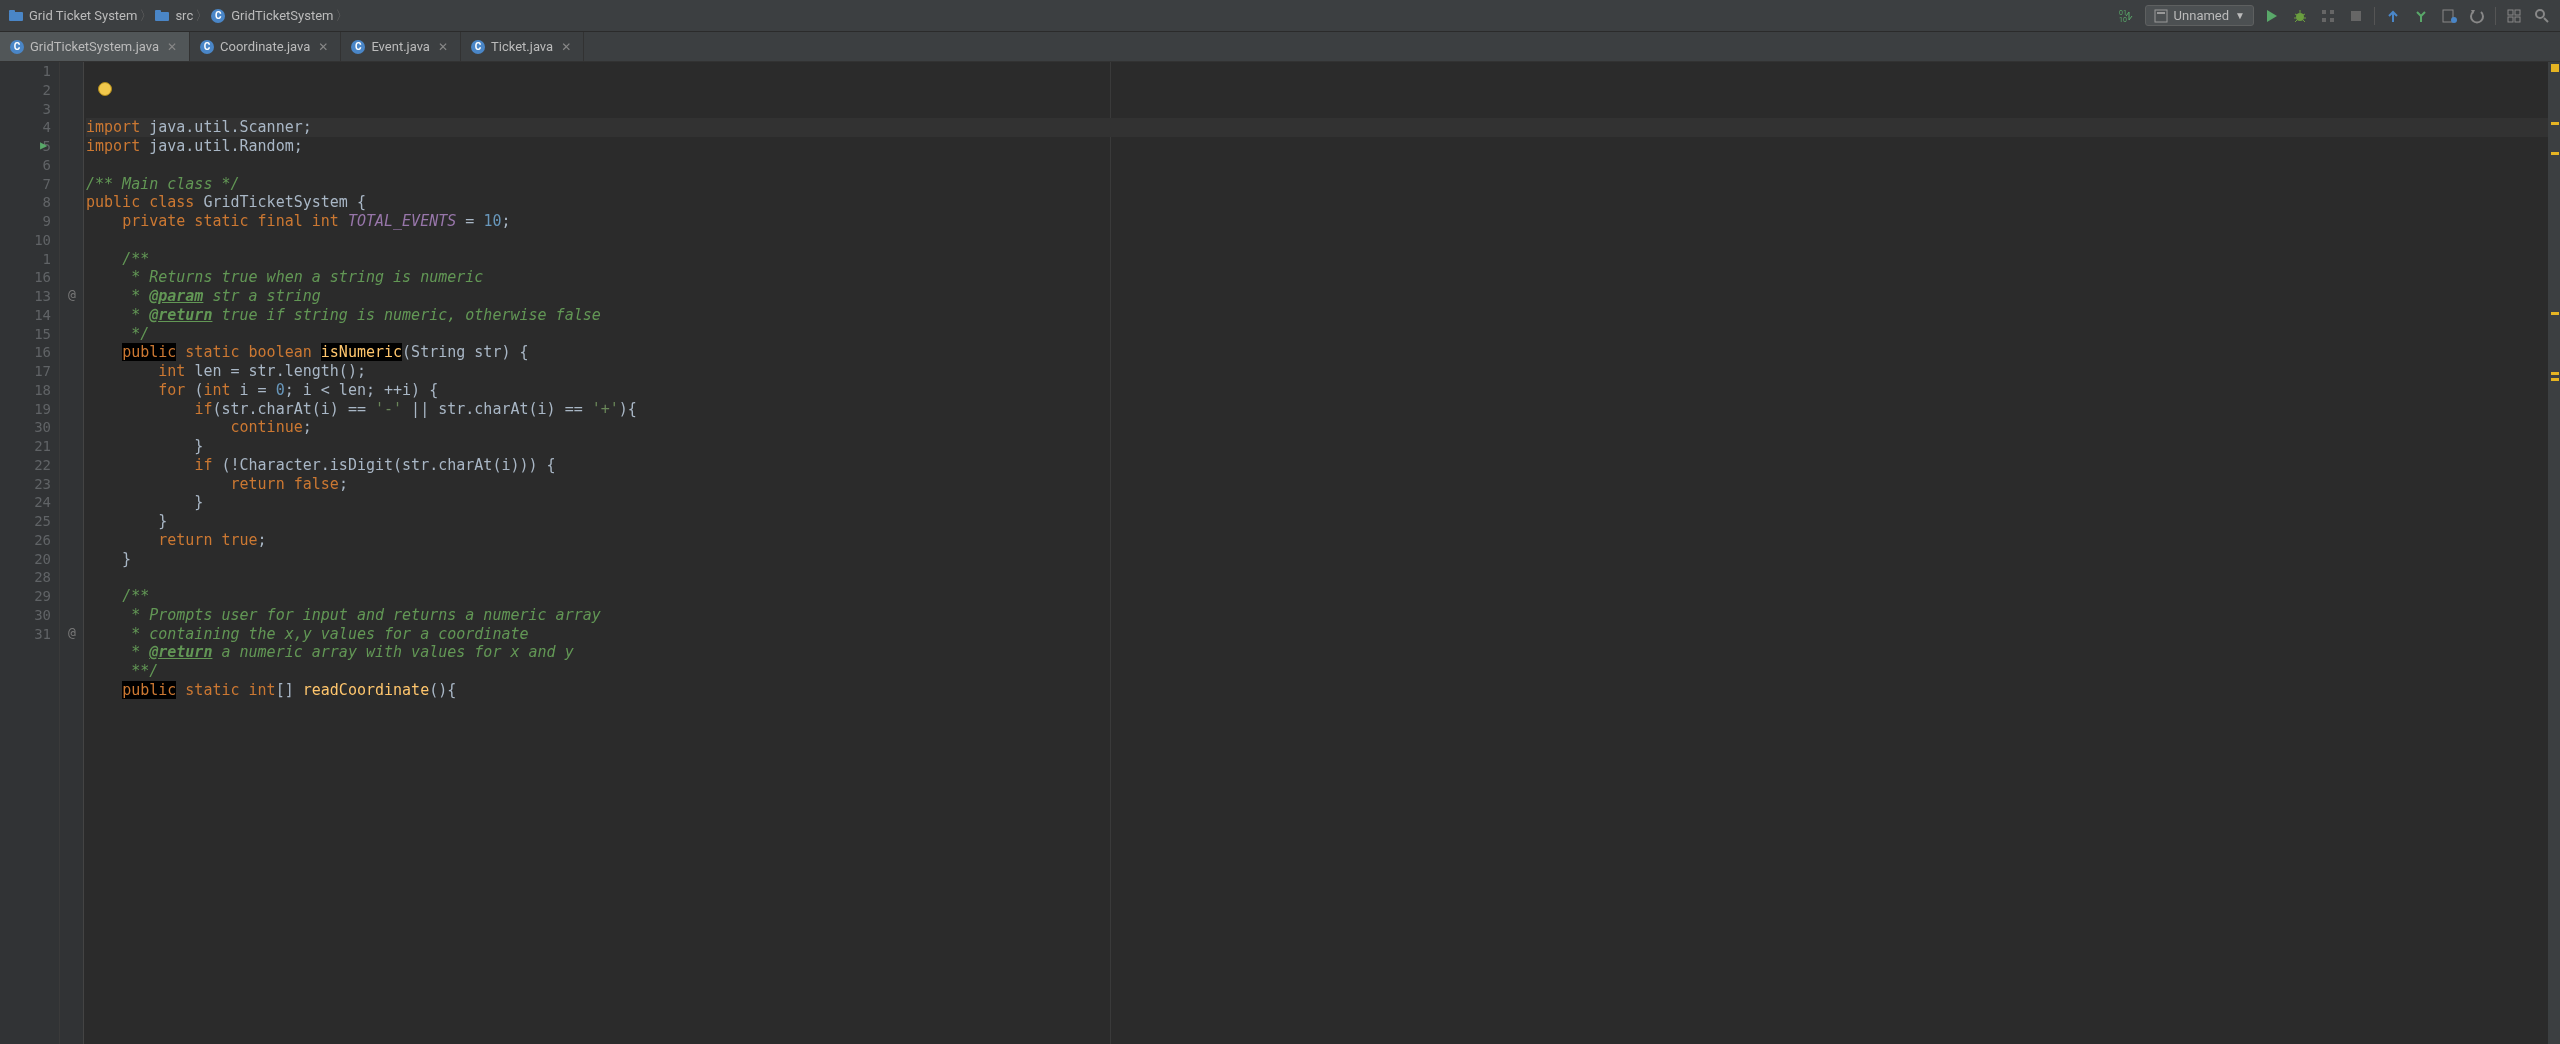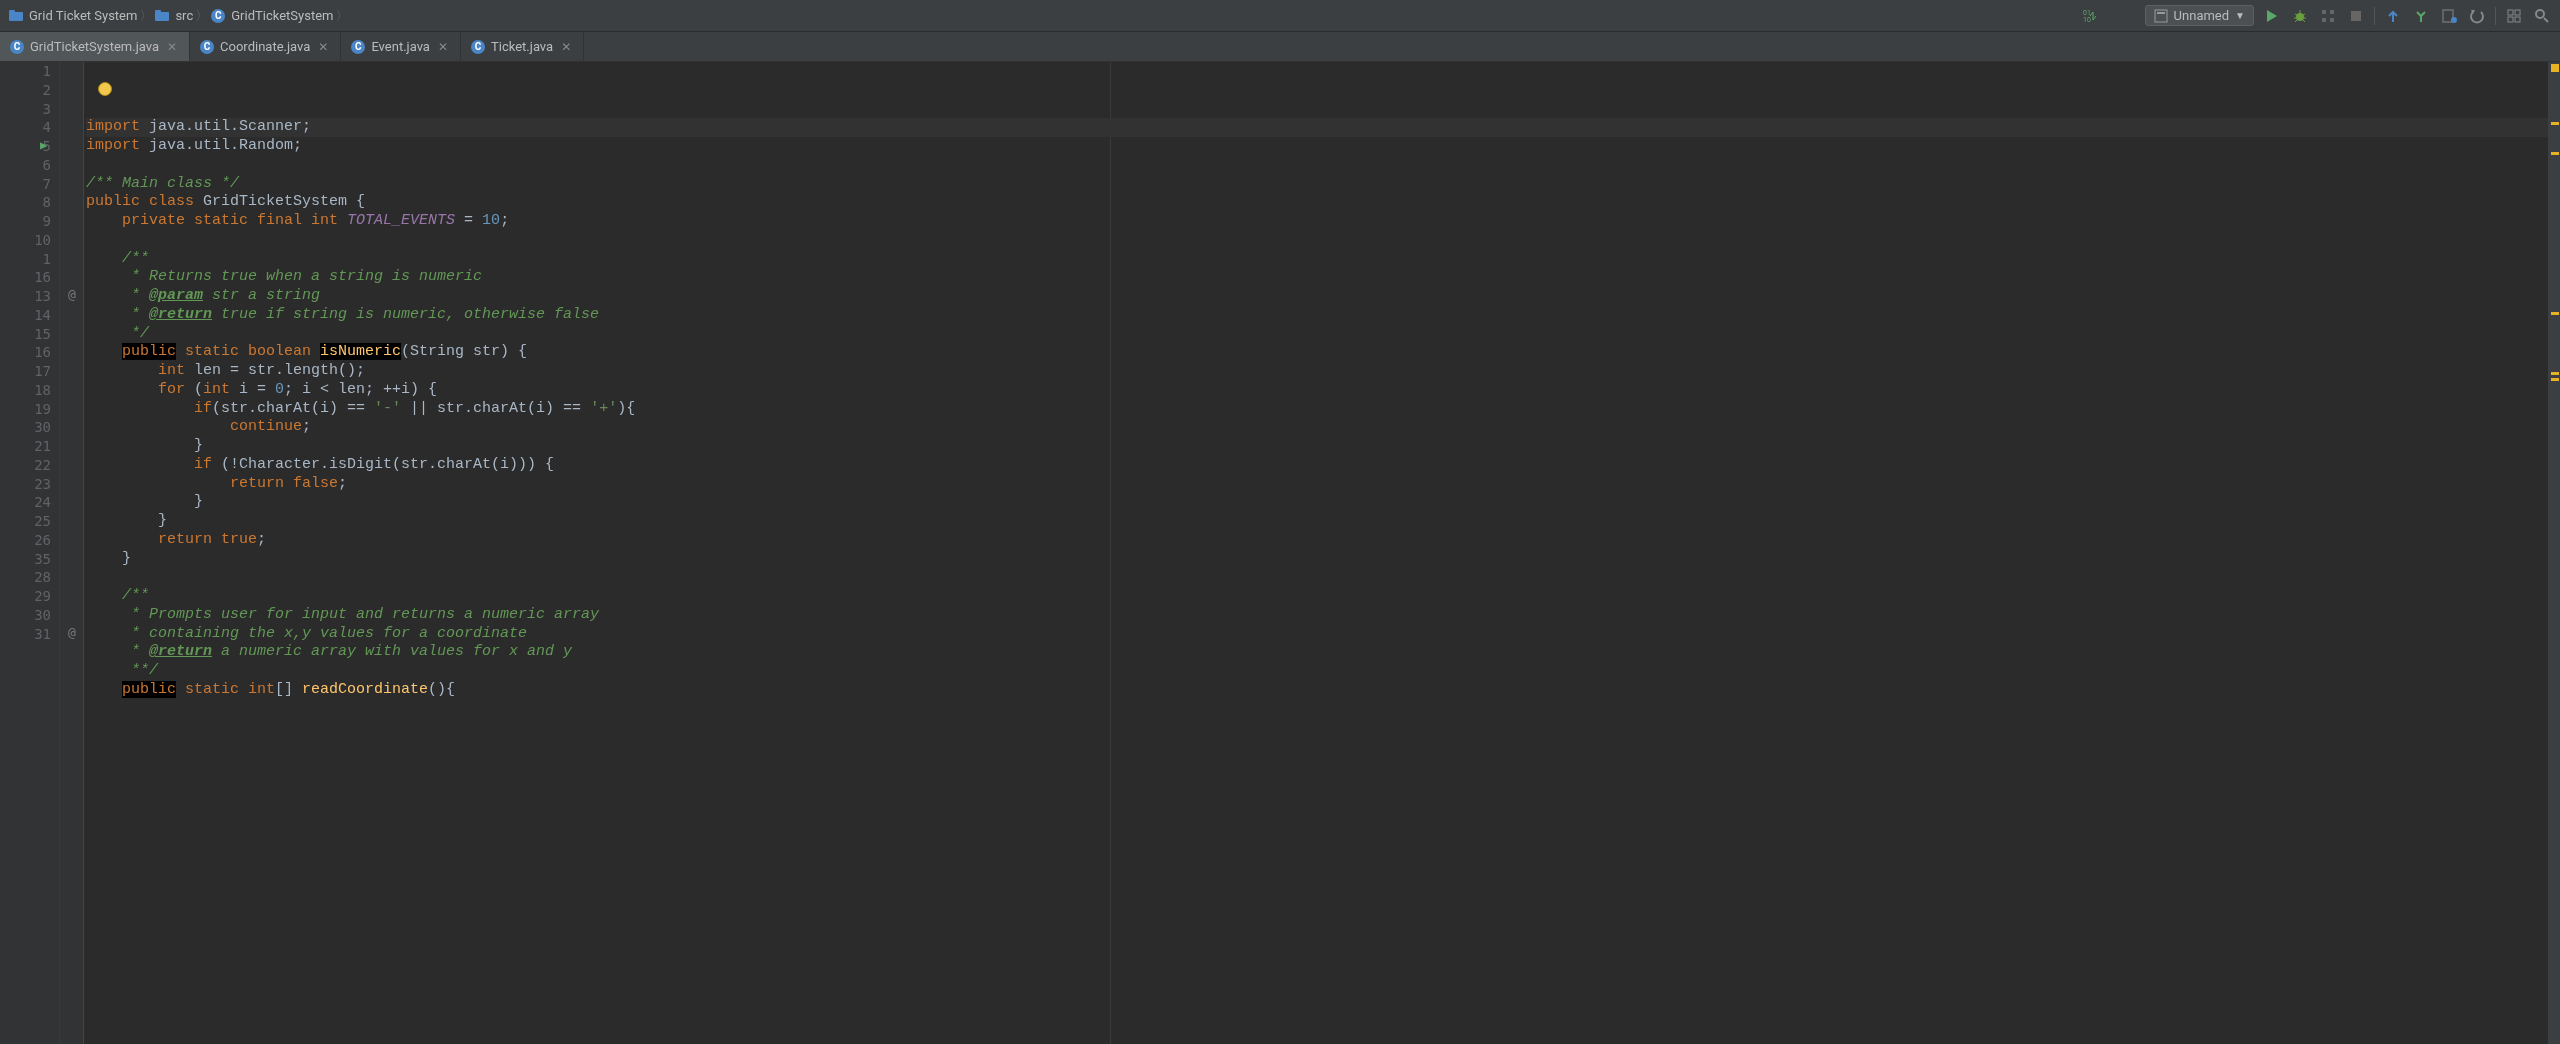--- a/index.html
+++ b/index.html
@@ -22,21 +22,21 @@
 }
 .breadcrumbs { display: flex; align-items: center; flex: 1; }
 .crumb { display: flex; align-items: center; gap: 5px; color: #bbb; cursor: pointer; }
 .crumb-icon { width: 16px; height: 16px; display: flex; align-items: center; justify-content: center; }
 .crumb-sep { color: #666; margin: 0 2px; }
 .toolbar-right { display: flex; align-items: center; gap: 8px; }
 .config-dropdown {
   display: flex; align-items: center; gap: 6px;
   background: #4c5052; border: 1px solid #5e6060;
   padding: 2px 8px; border-radius: 3px;
-  color: #bbb; cursor: pointer; margin-left: 36px;
+  color: #bbb; cursor: pointer;
 }
 .tool-icon {
   width: 20px; height: 20px;
   display: flex; align-items: center; justify-content: center;
   cursor: pointer; color: #8a8a8a; text-decoration: underline;
 }
 .tool-icon.run { color: #59a869; }
 .tool-icon.debug { color: #6a9e3f; }
 .tabs {
   height: 30px; background: #3c3f41;
@@ -73,21 +73,21 @@
   position: relative;
 }
 .gutter2-mark {
   position: absolute; left: 4px; width: 16px; text-align: center;
   color: #787878; font-size: 13px;
 }
 .code {
   flex: 1; padding-left: 2px; white-space: pre;
   position: relative;
 }
-.code-line { height: 18.75px; line-height: 18.75px; font-family: Liberation Mono, monospace; }
+.code-line { height: 18.75px; line-height: 18.75px; }
 .kw { color: #cc7832; }
 .str { color: #6a8759; }
 .num { color: #6897bb; }
 .doc { color: #629755; font-style: italic; }
 .doc-tag { color: #629755; font-weight: bold; font-style: italic; text-decoration: underline; }
 .ident { color: #a9b7c6; }
 .field-static { color: #9876aa; font-style: italic; }
 .method { color: #ffc66d; }
 .hl { background: #000000; }
 .caret-line { background: #323232; }
@@ -281,21 +281,21 @@
       <div class="gutter-line">17</div>
       <div class="gutter-line">18</div>
       <div class="gutter-line">19</div>
       <div class="gutter-line">30</div>
       <div class="gutter-line">21</div>
       <div class="gutter-line">22</div>
       <div class="gutter-line">23</div>
       <div class="gutter-line">24</div>
       <div class="gutter-line">25</div>
       <div class="gutter-line">26</div>
-      <div class="gutter-line">35</div>
+      <div class="gutter-line">20</div>
       <div class="gutter-line">28</div>
       <div class="gutter-line">29</div>
       <div class="gutter-line">30</div>
       <div class="gutter-line">31</div>
     </div>
   <div class="gutter2" id="gutter2">
     <span class="run-gutter" style="position:absolute;top:76px;left:-20px;">▶</span>
   <div class="gutter2-mark" style="top: 225px;">@</div>
       <div class="gutter2-mark" style="top: 562.5px;">@</div>
     </div>

